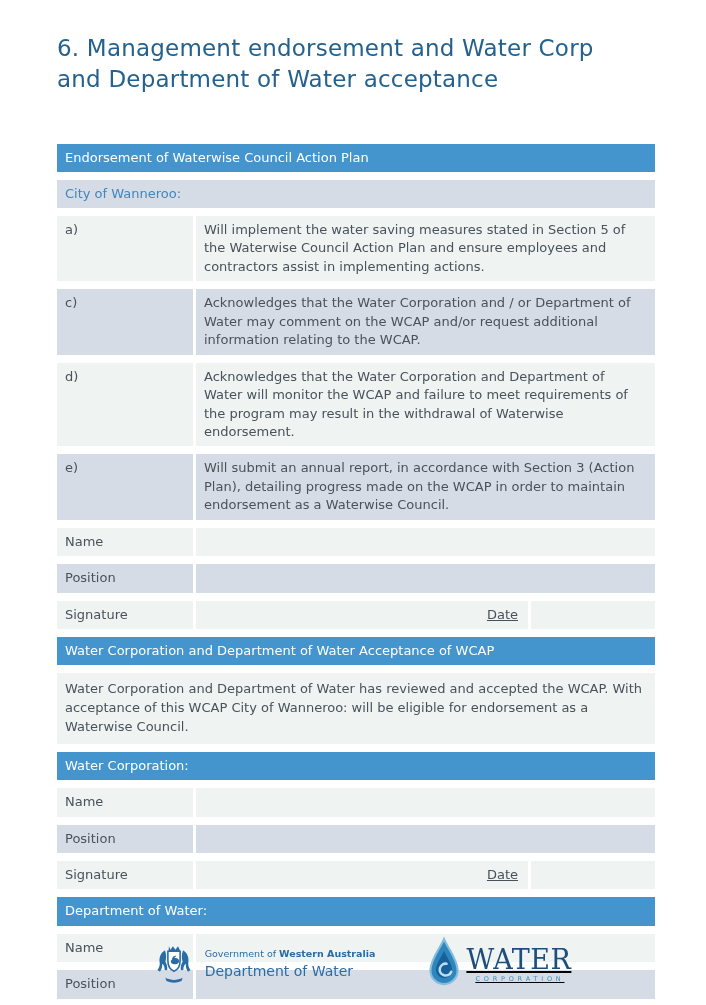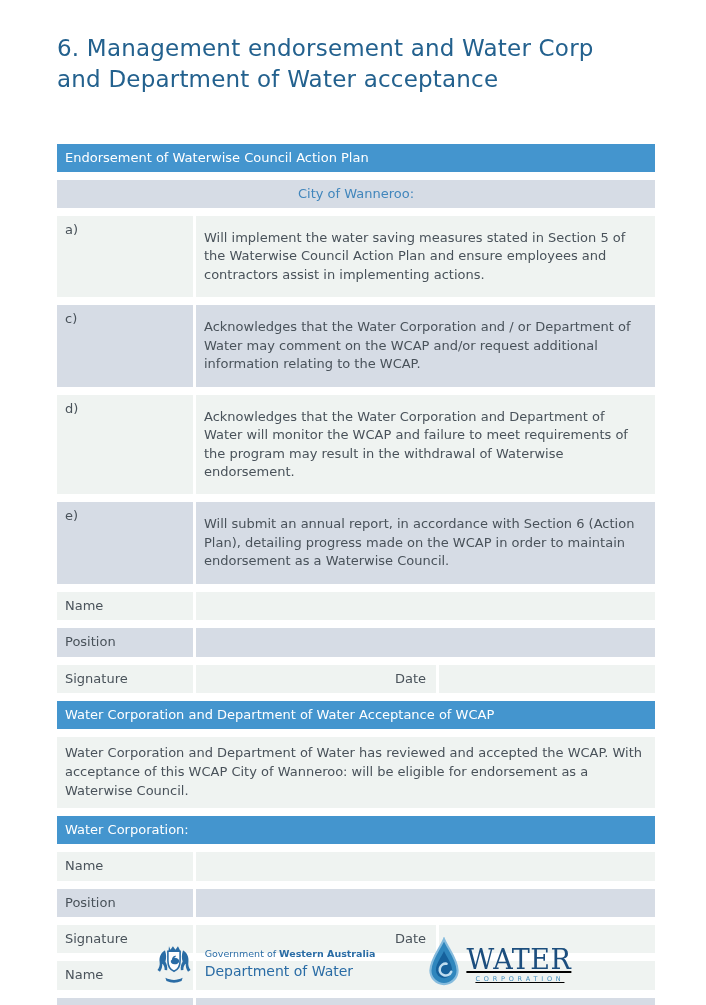--- a/index.html
+++ b/index.html
@@ -19,26 +19,26 @@
 
   
   .ft {
     margin:48px 0 0 57px; width:598px;
     display:flex; flex-direction:column; gap:8px;
     font-size:13px; color:#49525A;
   }
   .row { display:flex; gap:3px; }
   .bar { padding:5px 8px; line-height:1.4; }
   .hdr { background:#4495CE; color:#ffffff; }
-  .sub { background:#D6DCE5; color:#4186BC;text-align:center; }
+  .sub { background:#D6DCE5; color:#4186BC; }
   .cell { box-sizing:border-box; }
   .lbl { width:136px; flex:none; padding:5px 8px; line-height:1.42; }
-  .txt { flex:1; padding:13px 8px; line-height:1.42; }
-  .mid { width:240px; flex:none; padding:5px 10px; line-height:1.42;
-         display:flex; justify-content:flex-end; align-items:flex-end; }
+  .txt { flex:1; padding:5px 8px; line-height:1.42; }
+  .mid { width:332px; flex:none; padding:5px 10px; line-height:1.42;
+         display:flex; justify-content:flex-end; align-items:flex-end;text-decoration:underline; }
   .datecell { flex:1; }
   .light > .cell { background:#EFF3F1; }
   .shaded > .cell { background:#D6DCE5; }
   .para { background:#EFF3F1; padding:7px 8px; line-height:1.45; }
 
   
   .footer {
     position:absolute; left:16px; right:0; bottom:14px;
     display:flex; justify-content:center; align-items:center; gap:52px;
   }
@@ -83,21 +83,21 @@
       <div class="cell txt">Acknowledges that the Water Corporation and / or Department of Water may comment on the WCAP and/or request additional information relating to the WCAP.</div>
     </div>
 
     <div class="row light">
       <div class="cell lbl">d)</div>
       <div class="cell txt">Acknowledges that the Water Corporation and Department of Water will monitor the WCAP and failure to meet requirements of the program may result in the withdrawal of Waterwise endorsement.</div>
     </div>
 
     <div class="row shaded">
       <div class="cell lbl">e)</div>
-      <div class="cell txt">Will submit an annual report, in accordance with Section 6 (Action Plan), detailing progress made on the WCAP in order to maintain endorsement as a Waterwise Council.</div>
+      <div class="cell txt">Will submit an annual report, in accordance with Section 3 (Action Plan), detailing progress made on the WCAP in order to maintain endorsement as a Waterwise Council.</div>
     </div>
 
     <div class="row light">
       <div class="cell lbl">Name</div>
       <div class="cell txt"></div>
     </div>
 
     <div class="row shaded">
       <div class="cell lbl">Position</div>
       <div class="cell txt"></div>
@@ -134,20 +134,23 @@
     </div>
 
     <div class="row light">
       <div class="cell lbl">Signature</div>
       <div class="cell mid">
         <span>Date</span>
       </div>
       <div class="cell datecell"></div>
     </div>
 
+    <div class="row">
+        <div class="cell bar hdr" style="flex:1">Department of Water:</div>
+      </div>
 
     <div class="row light">
       <div class="cell lbl">Name</div>
       <div class="cell txt"></div>
     </div>
 
     <div class="row shaded">
       <div class="cell lbl">Position</div>
       <div class="cell txt"></div>
     </div>

